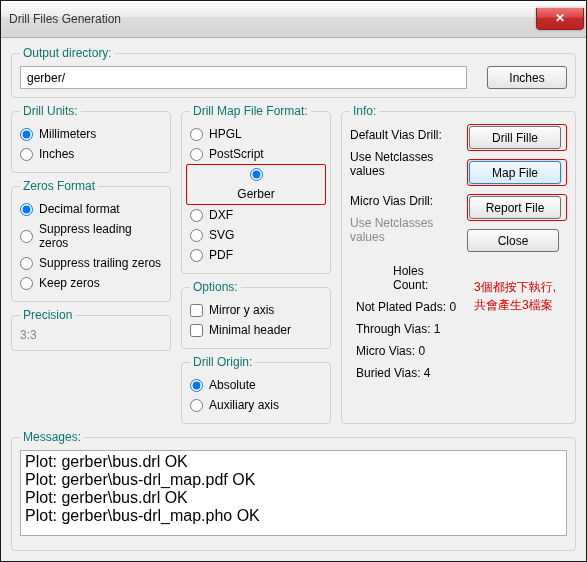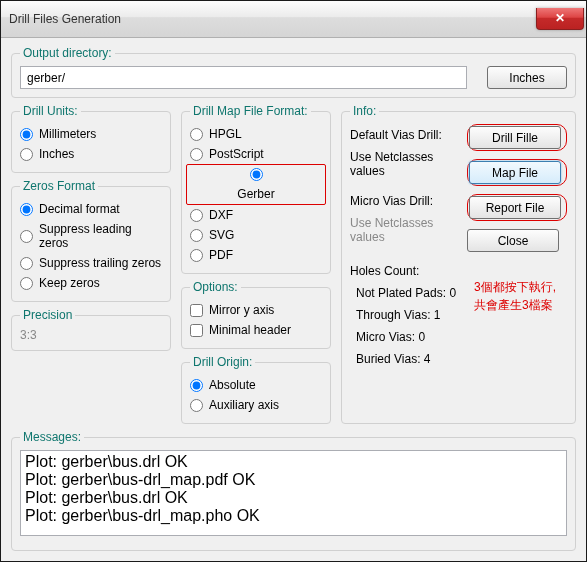--- a/index.html
+++ b/index.html
@@ -81,21 +81,21 @@
     padding: 3px 0;
     color: #000;
   }
   .radio input, .check input { margin:0; }
   .gray { color: #888; }
   .info-line { padding: 4px 0; }
   .highlight-red {
     border: 1px solid #d00;
     border-radius: 2px;
   }
-  .highlight-red-wrap { border: 1px solid #d00; border-radius:10px; padding:1px; display:inline-block;}
+  .highlight-red-wrap { border: 1px solid #d00; border-radius:3px; padding:1px; display:inline-block;}
   .annot {
     position: absolute;
     color: #d00;
     font-size: 12px;
     line-height: 1.5;
     top: 277px;
     right: 12px;
     width: 100px;
     text-align: left;
   }
@@ -227,21 +227,21 @@
 
       <div class="col col3">
         <fieldset style="height:100%;">
           <legend>Info:</legend>
           <div style="display:flex; gap:8px;">
             <div style="flex:1;">
               <div class="info-line">Default Vias Drill:</div>
               <div class="info-line">Use Netclasses values</div>
               <div class="info-line" style="margin-top:8px;">Micro Vias Drill:</div>
               <div class="info-line gray">Use Netclasses values</div>
-              <div class="info-line" style="margin-top:12px;">Holes Count:</div>
+              <div class="info-line" style="margin-top:12px;margin-left:43px;">Holes Count:</div>
               <div class="info-line" style="padding-left:6px;">Not Plated Pads: 0</div>
               <div class="info-line" style="padding-left:6px;">Through Vias: 1</div>
               <div class="info-line" style="padding-left:6px;">Micro Vias: 0</div>
               <div class="info-line" style="padding-left:6px;">Buried Vias: 4</div>
             </div>
             <div class="col4">
               <span class="highlight-red-wrap"><button class="btn" style="width:92px;">Drill Fille</button></span>
               <span class="highlight-red-wrap"><button class="btn focus" style="width:92px;">Map File</button></span>
               <span class="highlight-red-wrap"><button class="btn" style="width:92px;">Report File</button></span>
               <button class="btn" style="width:92px;">Close</button>

